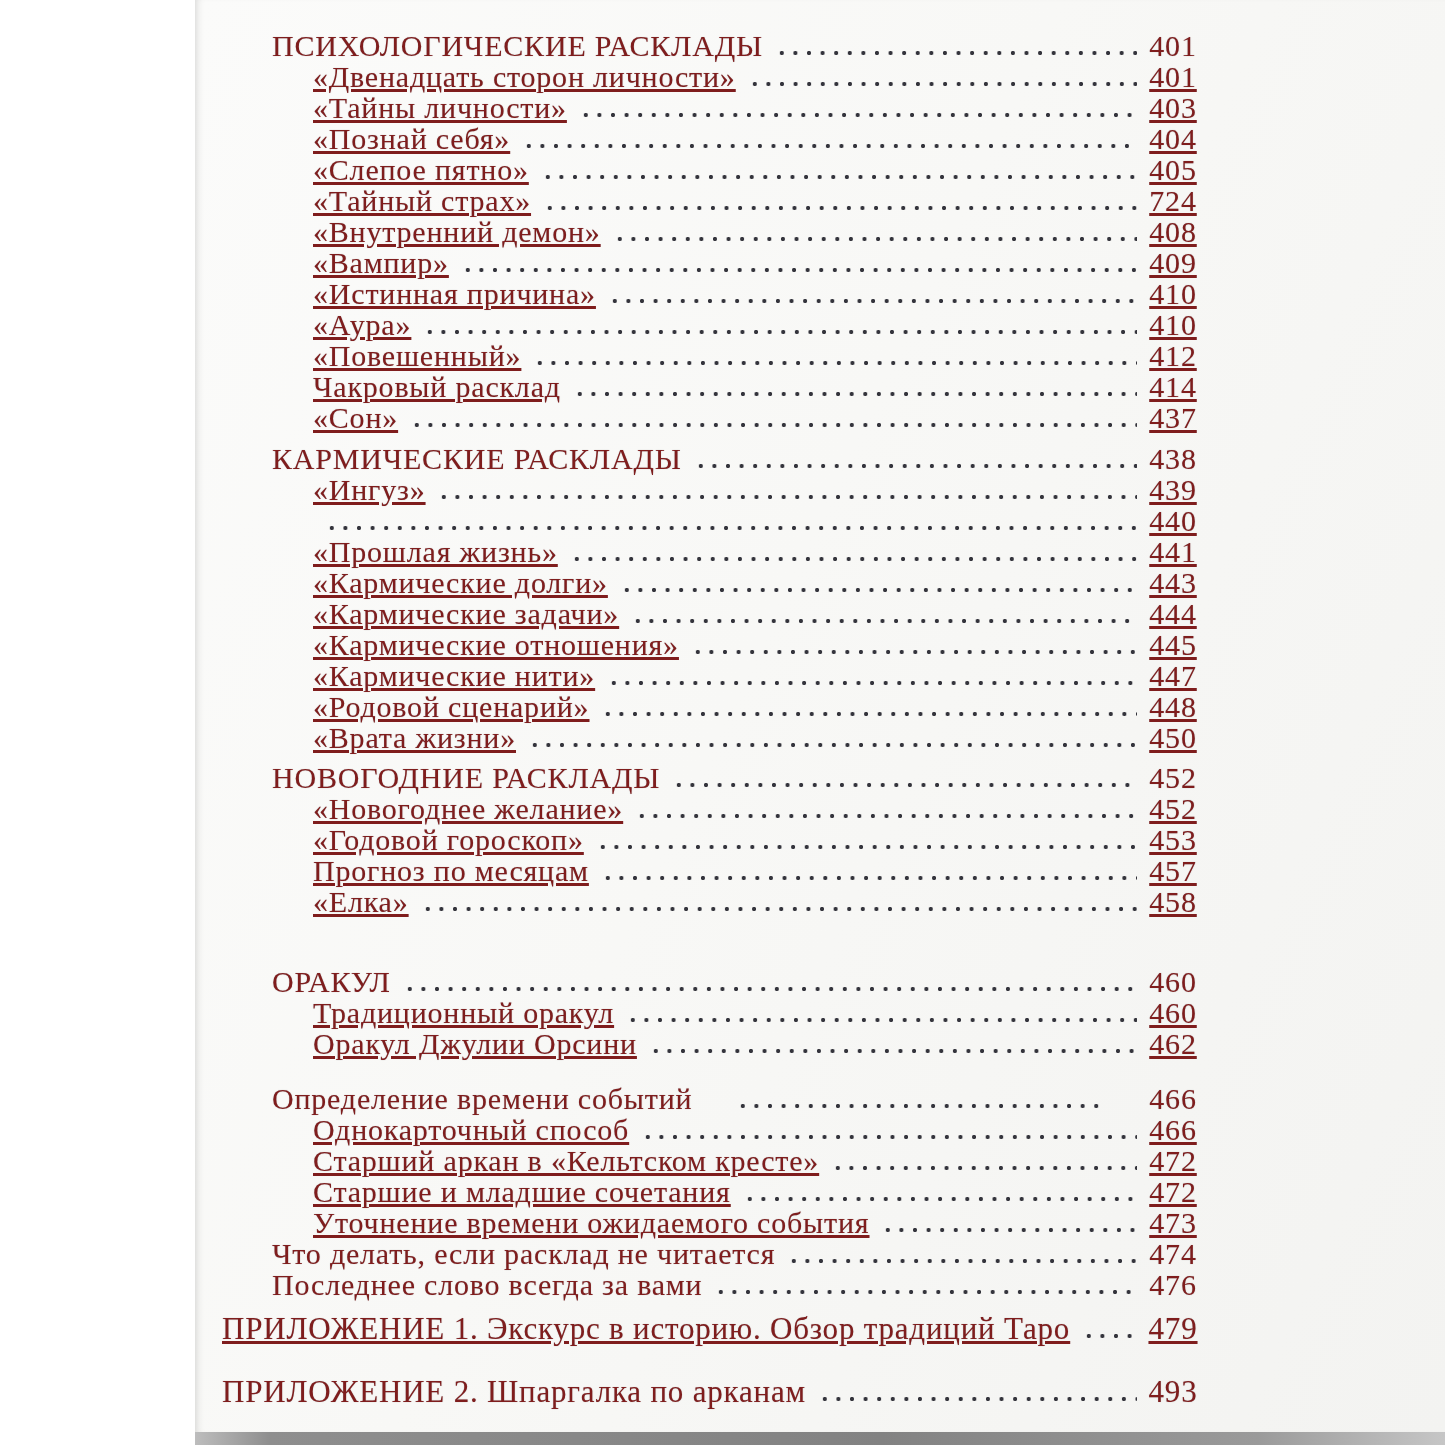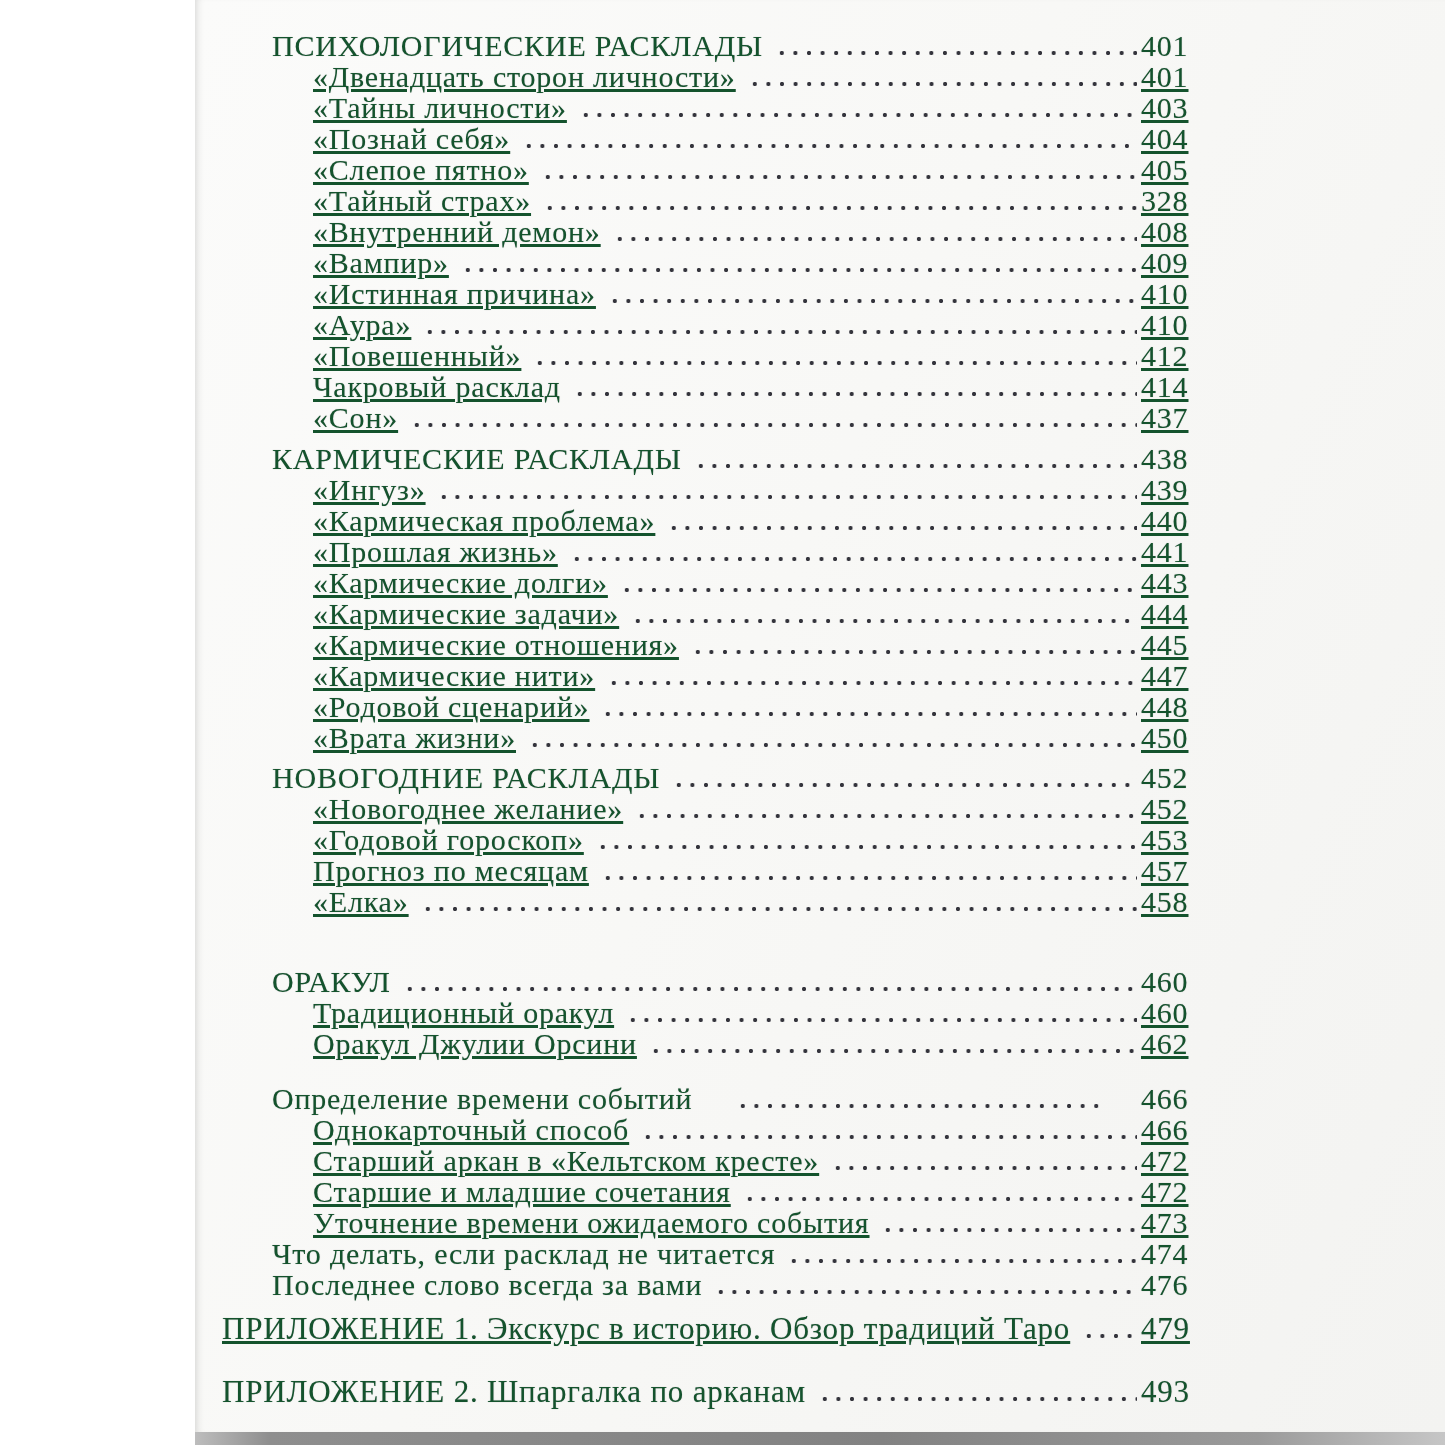--- a/index.html
+++ b/index.html
@@ -1,20 +1,20 @@
 <!DOCTYPE html>
 <html><head>
 <meta charset="utf-8">
 <style>
   html,body{margin:0;padding:0;background:#ffffff;}
   #shot{
     position:relative;width:1445px;height:1445px;overflow:hidden;
     background:#ffffff;
     font-family:"Liberation Serif","DejaVu Serif",serif;
-    color:#14532d;
+    color:#7f1d1d;
   }
   #paper{
     position:absolute;left:195px;top:0;width:1250px;height:1432px;
     background:linear-gradient(115deg,#fbfbfa 0%,#f8f8f6 45%,#f3f3f1 100%);
     box-shadow:inset 7px 0 10px -7px rgba(0,0,0,0.20);
   }
   #paper-edge{
     position:absolute;left:195px;bottom:0;width:1250px;height:13px;
     background:linear-gradient(to right,#bdbdbd 0%,#8e8e8e 6%,#828282 55%,#9a9a9a 85%,#c6c6c6 100%);
   }
@@ -29,21 +29,21 @@
   .lvl-header,.lvl-top{padding-left:77px;}
   .lvl-item{padding-left:118px;text-decoration:underline;}
   .lvl-appendix{padding-left:27px;font-size:31px;}
   .label{flex:0 0 auto;}
   .leader{
     flex:1 1 auto;align-self:stretch;margin:0 4px 0 10px;
     background-image:radial-gradient(circle,#34343c 1.8px,rgba(52,52,60,0) 2.4px);
     background-size:13.6px 6px;background-repeat:repeat-x;
     background-position:2px calc(100% - 5px);
   }
-  .num{flex:0 0 64px;text-align:left;}
+  .num{flex:0 0 64px;text-align:center;}
 </style>
 </head>
 <body>
 
 <div id="shot">
   <div id="paper"></div>
   <div id="toc">
       <div class="row lvl-header">
         <span class="label">ПСИХОЛОГИЧЕСКИЕ РАСКЛАДЫ</span>
         <span class="leader"></span>
@@ -65,21 +65,21 @@
         <span class="num">404</span>
       </div>
       <div class="row lvl-item">
         <span class="label">«Слепое пятно»</span>
         <span class="leader"></span>
         <span class="num">405</span>
       </div>
       <div class="row lvl-item">
         <span class="label">«Тайный страх»</span>
         <span class="leader"></span>
-        <span class="num">328</span>
+        <span class="num">724</span>
       </div>
       <div class="row lvl-item">
         <span class="label">«Внутренний демон»</span>
         <span class="leader"></span>
         <span class="num">408</span>
       </div>
       <div class="row lvl-item">
         <span class="label">«Вампир»</span>
         <span class="leader"></span>
         <span class="num">409</span>
@@ -113,21 +113,20 @@
         <span class="label">КАРМИЧЕСКИЕ РАСКЛАДЫ</span>
         <span class="leader"></span>
         <span class="num">438</span>
       </div>
       <div class="row lvl-item">
         <span class="label">«Ингуз»</span>
         <span class="leader"></span>
         <span class="num">439</span>
       </div>
       <div class="row lvl-item">
-        <span class="label">«Кармическая проблема»</span>
         <span class="leader"></span>
         <span class="num">440</span>
       </div>
       <div class="row lvl-item">
         <span class="label">«Прошлая жизнь»</span>
         <span class="leader"></span>
         <span class="num">441</span>
       </div>
       <div class="row lvl-item">
         <span class="label">«Кармические долги»</span>

